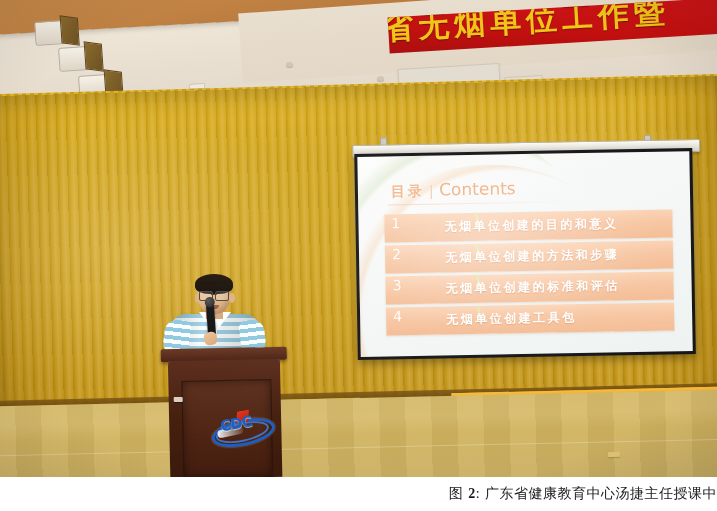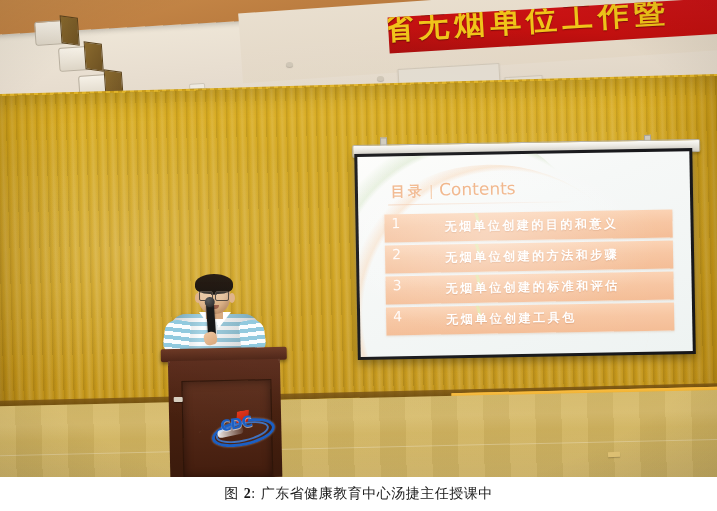--- a/index.html
+++ b/index.html
@@ -378,21 +378,21 @@
   #grade{
     position:absolute;left:0;top:0;width:717px;height:477px;pointer-events:none;
     background:
       radial-gradient(ellipse 520px 330px at 50% 48%, rgba(255,255,255,.05), rgba(0,0,0,0) 70%),
       radial-gradient(ellipse 640px 420px at 50% 50%, rgba(0,0,0,0) 62%, rgba(0,0,0,.20) 100%);
   }
 
   
   #caption{
     position:absolute;left:0;top:477px;width:717px;height:34px;
-    display:flex;align-items:center;justify-content:center;
+    display:flex;align-items:center;justify-content:flex-end;
     background:#ffffff;
   }
   #caption .cap-inner{
     font-family:"DejaVu Sans",sans-serif;
     font-size:14px;color:#1a1a1a;letter-spacing:.5px;white-space:nowrap;
   }
   #caption .cap-lbl{font-family:"Liberation Serif",serif;}
   #caption .cap-num{font-family:"Liberation Serif",serif;font-weight:700;}
 </style>
 </head>

